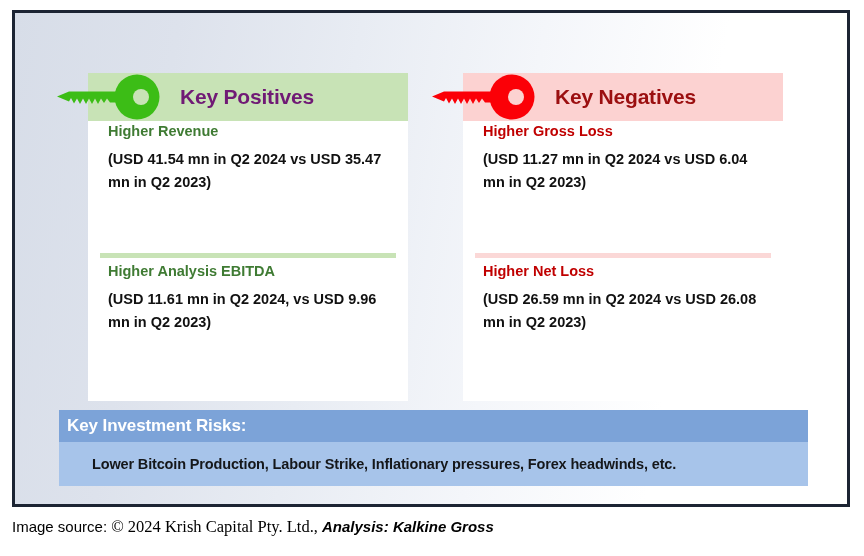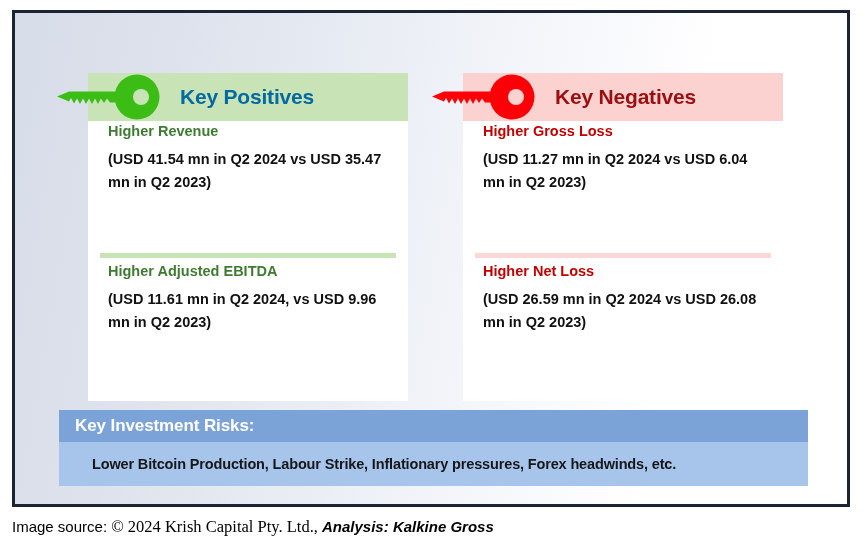--- a/index.html
+++ b/index.html
@@ -71,21 +71,21 @@
   }
 
   .col-title {
     position: relative;
     margin-left: 92px;
     font-size: 21px;
     font-weight: bold;
     letter-spacing: -0.2px;
     white-space: nowrap;
   }
-  .col-left  .col-title { color: #0369a1; }
+  .col-left  .col-title { color: #701a75; }
   .col-right .col-title { color: #9b0f10; }
 
   
   .col-body {
     background: #ffffff;
     height: 280px;
     position: relative;
   }
 
   .item {
@@ -125,21 +125,21 @@
     position: absolute;
     left: 44px;
     top: 397px;
     width: 749px;
   }
   .risks-head {
     background: #7ca3d8;
     height: 32px;
     display: flex;
     align-items: center;
-    padding-left: 16px;
+    padding-left: 8px;
     box-sizing: border-box;
   }
   .risks-head-text {
     color: #ffffff;
     font-size: 17px;
     font-weight: bold;
     letter-spacing: -0.1px;
   }
   .risks-body {
     background: #a7c4ea;
@@ -203,21 +203,21 @@
         <span class="col-title">Key Positives</span>
       </div>
 
       <div class="col-body">
         <div class="item">
           <p class="item-title">Higher Revenue</p>
           <p class="item-detail">(USD 41.54 mn in Q2 2024 vs USD 35.47 mn in Q2 2023)</p>
         </div>
         <div class="divider"></div>
         <div class="item">
-          <p class="item-title">Higher Adjusted EBITDA</p>
+          <p class="item-title">Higher Analysis EBITDA</p>
           <p class="item-detail">(USD 11.61 mn in Q2 2024, vs USD 9.96 mn in Q2 2023)</p>
         </div>
       </div>
     </div>
 
     <div class="col col-right">
       <div class="col-head">
         <svg class="key-icon" viewBox="0 0 108 46">
           <g fill="#fb0007">
             <circle cx="82" cy="23" r="22.5"></circle>

